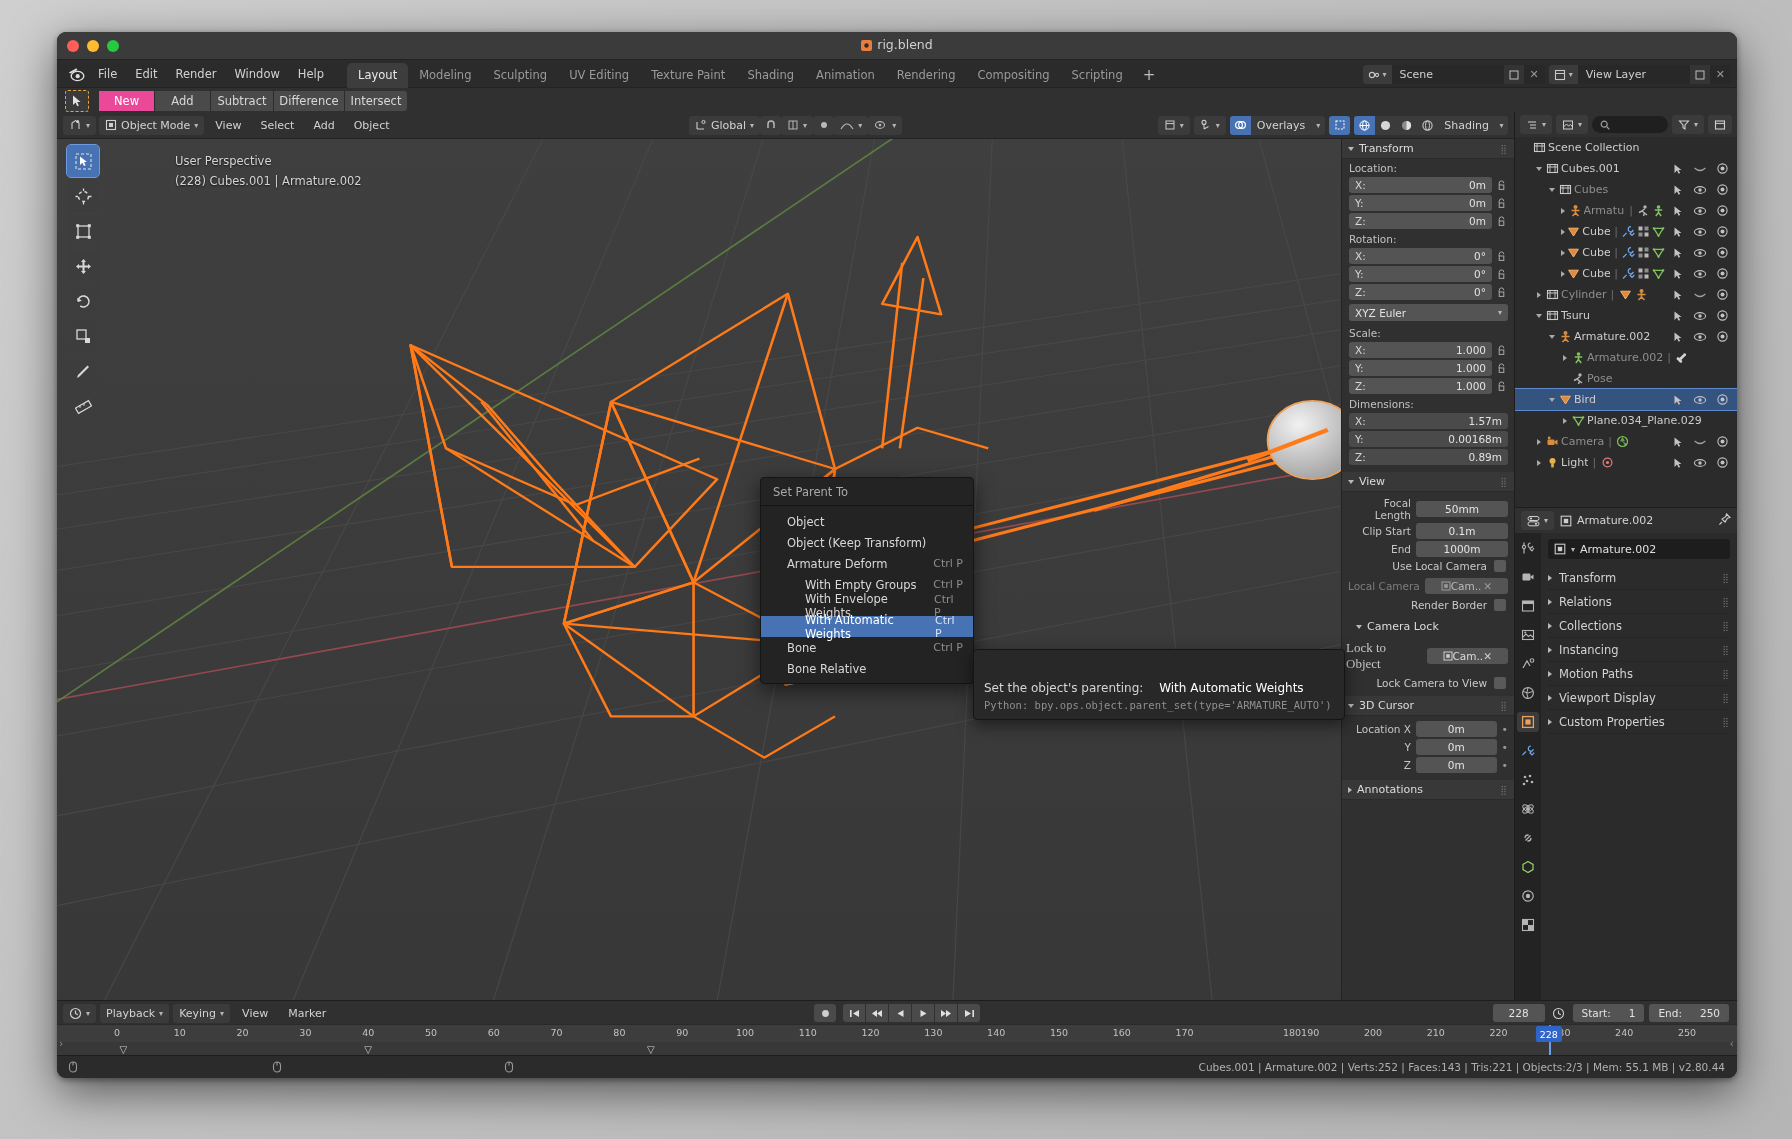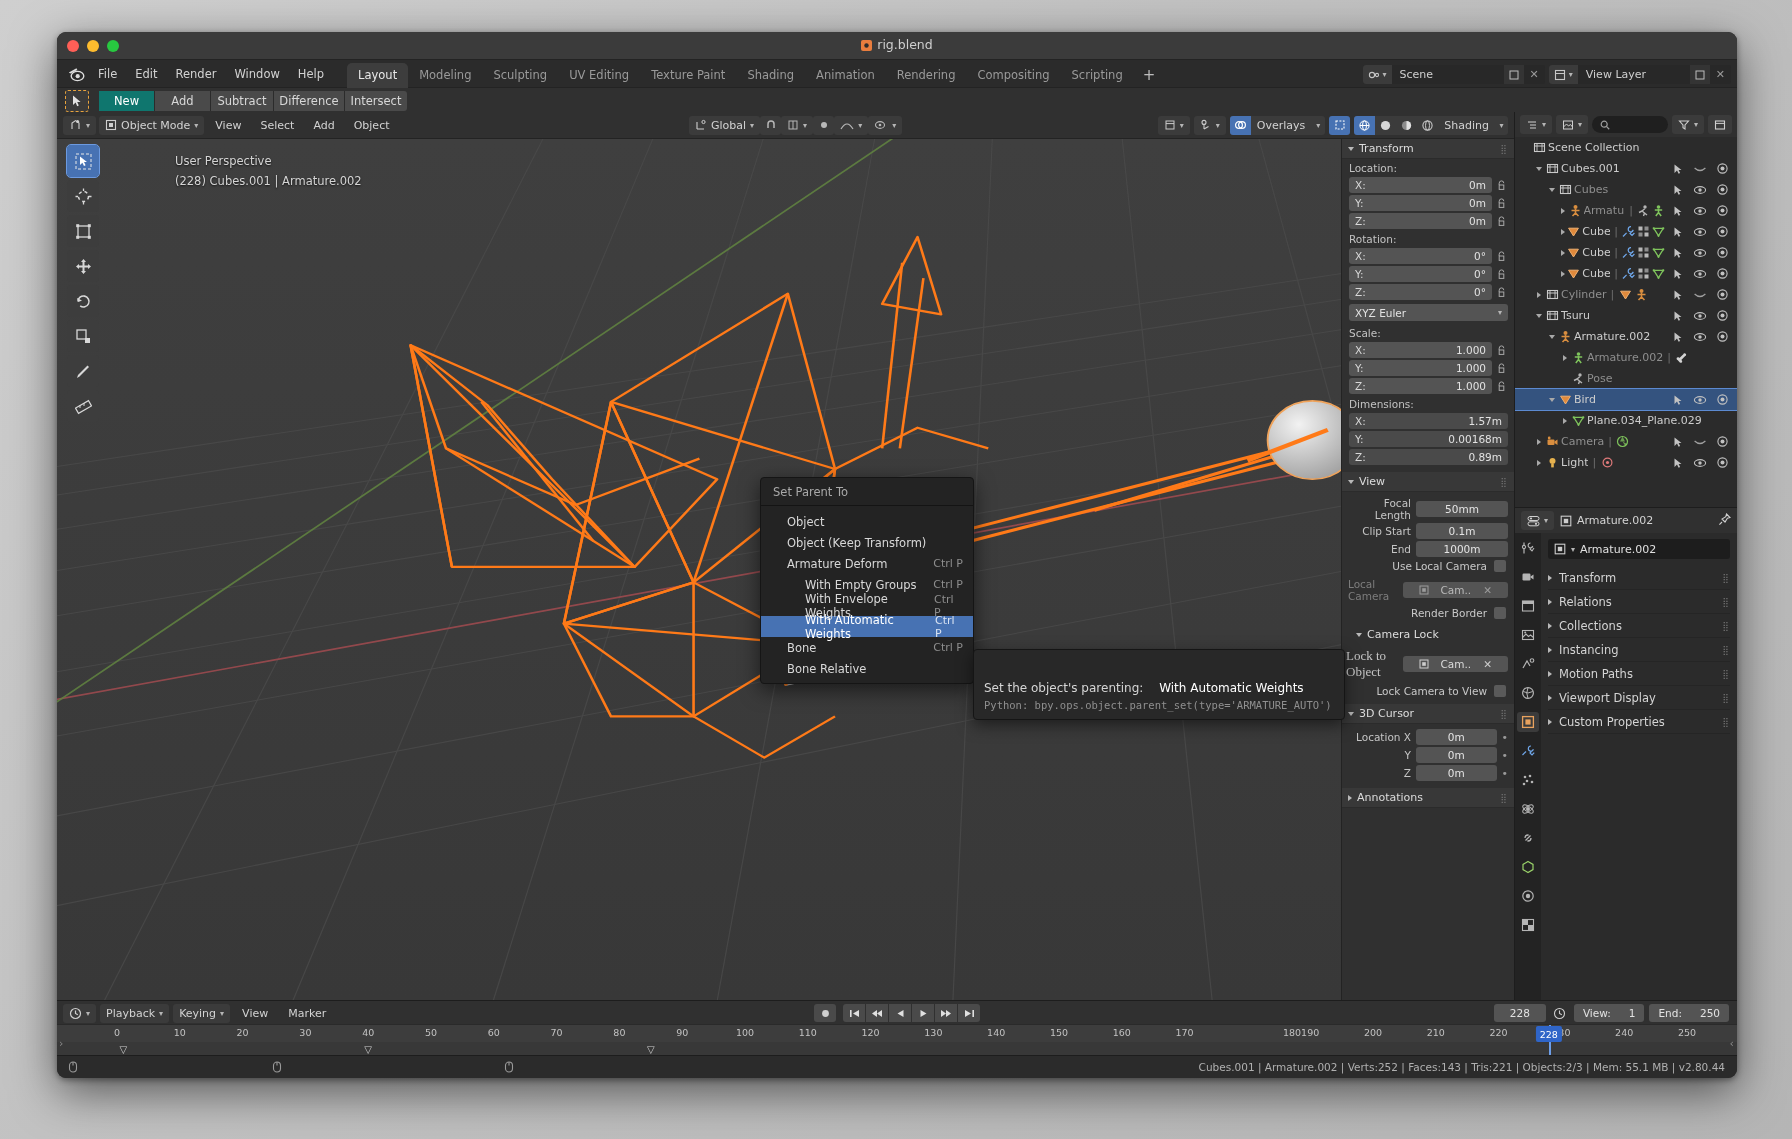--- a/index.html
+++ b/index.html
@@ -44,21 +44,21 @@
   .scenefield .x{padding:0 6px;color:#9a9a9a;}
 
   
   .toolrow{height:26px;background:#303030;border-top:1px solid #232323;
     display:flex;align-items:center;padding-left:8px;gap:0;}
   .cursorbox{width:22px;height:20px;border:1px dashed #e8a33d;border-radius:3px;
     display:flex;align-items:center;justify-content:center;margin-right:10px;background:#3a3a3a;}
   .boolbtn{font-size:11.5px;color:#d8d8d8;background:#4a4a4a;padding:3px 0;width:55px;
     text-align:center;border-right:1px solid #2b2b2b;}
   .boolbtn:first-of-type{border-radius:3px 0 0 3px;}
-  .boolbtn.sel{background:#0f766e;color:#fff;}
+  .boolbtn.sel{background:#ec4899;color:#fff;}
   .boolbtn.last{border-radius:0 3px 3px 0;border-right:none;}
   .boolbtn.w70{width:70px;}
   .boolbtn.w62{width:62px;}
 
   
   .main{position:absolute;left:0;right:0;top:80px;bottom:77px;display:flex;}
   .leftcol{position:relative;flex:1 1 auto;display:flex;flex-direction:column;}
   .rightcol{width:222px;flex:none;background:#2b2b2b;border-left:1px solid #1d1d1d;}
 
   
@@ -101,21 +101,21 @@
   .np-lock{width:13px;height:14px;display:flex;align-items:center;justify-content:center;}
   .np-select{margin:3px 6px 3px 7px;background:#545454;border-radius:3px;height:17px;
     display:flex;align-items:center;justify-content:space-between;padding:0 6px;font-size:10.5px;color:#e2e2e2;gap:47px;}
   .np-lr{display:flex;align-items:center;padding:1px 6px 1px 7px;gap:5px;}
   .np-lr .lbl{width:62px;text-align:right;font-size:10.5px;color:#c5c5c5;flex:none;}
   .np-lr .val{flex:1 1 auto;background:#545454;border-radius:3px;height:16px;
     display:flex;align-items:center;justify-content:center;font-size:10.5px;color:#e4e4e4;}
   .np-check{display:flex;align-items:center;justify-content:flex-end;gap:7px;padding:2px 8px;}
   .np-check .cb{width:12px;height:12px;background:#5a5a5a;border-radius:2px;}
   .np-sec2{display:flex;align-items:center;gap:5px;padding:4px 6px 3px 14px;font-size:11px;color:#dcdcdc;}
-  .np-obj{flex:1 1 auto;display:flex;align-items:center;gap:12px;background:#545454;
+  .np-obj{flex:1 1 auto;display:flex;align-items:center;gap:0;background:#545454;
     border-radius:3px;height:16px;padding:0 16px;font-size:10.5px;color:#b9b9b9;}
   .tri{width:0;height:0;border-left:4px solid #b9b9b9;border-top:3.5px solid transparent;
     border-bottom:3.5px solid transparent;display:inline-block;}
   .tri.down{border-left:3.5px solid transparent;border-right:3.5px solid transparent;
     border-top:4px solid #b9b9b9;border-bottom:none;}
 
   
   .timeline{position:absolute;left:0;right:0;bottom:22px;height:55px;background:#303030;
     border-top:1px solid #1d1d1d;}
   .tlheader{height:24px;display:flex;align-items:center;padding:0 6px;gap:4px;position:relative;}
@@ -1731,21 +1731,21 @@
 
       <div style="position:absolute;right:8px;display:flex;align-items:center;gap:5px;">
         <div class="tl-frame">228</div>
         <div style="width:18px;display:flex;align-items:center;justify-content:center;">
           <svg width="13" height="13" viewBox="0 0 13 13">
                 <circle cx="6.5" cy="6.5" r="5" fill="none" stroke="#cfcfcf" stroke-width="1.1"></circle>
                 <path d="M6.5 3.5 V6.5 L8.8 7.8" fill="none" stroke="#cfcfcf" stroke-width="1.1"></path>
               </svg>
         </div>
         <div class="tl-range">
-          <span>View:</span>
+          <span>Start:</span>
           <span>1</span>
         </div>
         <div class="tl-range">
           <span>End:</span>
           <span>250</span>
         </div>
       </div>
     </div>
 
     <div class="tlstrip">

